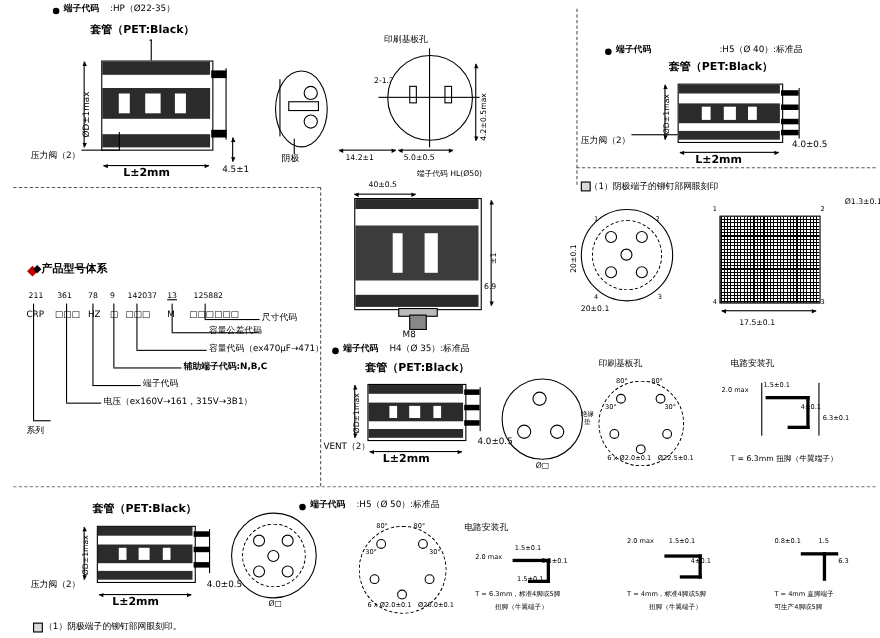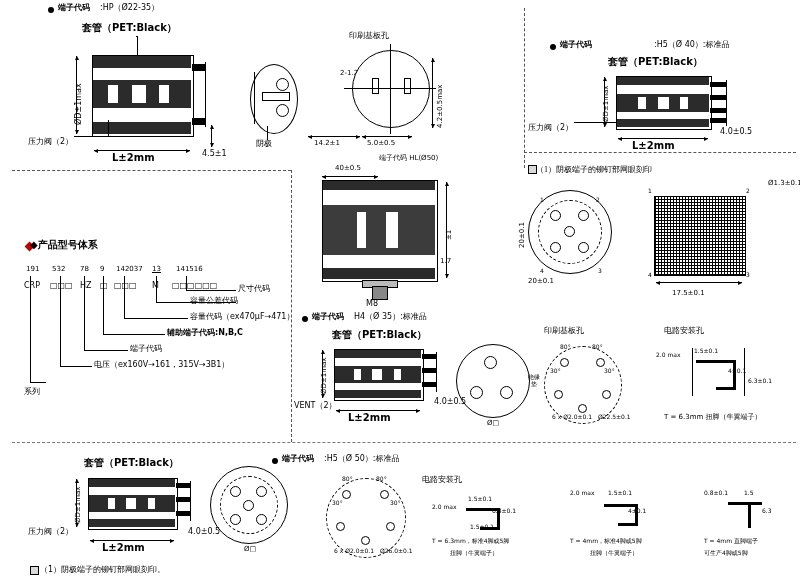--- a/index.html
+++ b/index.html
@@ -111,21 +111,21 @@
   <div class="dimarrow" style="left:318px;top:176px;width:56px;"></div>
 
   <div class="cap-body" style="left:318px;top:180px;width:114px;height:100px;"></div>
   <div class="sleeve" style="left:319px;top:181px;width:112px;height:9px;"></div>
   <div class="sleeve" style="left:319px;top:268px;width:112px;height:11px;"></div>
   <div class="sleeve-lt" style="left:319px;top:205px;width:112px;height:50px;"></div>
   <div class="box" style="left:353px;top:212px;width:9px;height:36px;background:#fff;border:none;"></div>
   <div class="box" style="left:382px;top:212px;width:12px;height:36px;background:#fff;border:none;"></div>
   <div class="vdim" style="left:442px;top:182px;height:96px;"></div>
   <div class="txt-v" style="left:441px;top:240px;font-size:7px;">±1</div>
-  <div class="lbl sm" style="left:436px;top:258px;">1.7</div>
+  <div class="lbl sm" style="left:436px;top:258px;">6.9</div>
 
   <div class="thin" style="left:358px;top:280px;width:34px;height:6px;border:1px solid #000;background:#bbb;"></div>
   <div class="thin" style="left:368px;top:286px;width:14px;height:12px;border:1px solid #000;background:#888;"></div>
   <div class="lbl" style="left:362px;top:300px;">M8</div>
 
   <div class="bullet" style="left:546px;top:44px;"></div>
   <div class="lbl b" style="left:556px;top:41px;">端子代码</div>
   <div class="lbl" style="left:650px;top:41px;">:H5（Ø 40）:标准品</div>
 
   <div class="lbl b" style="left:604px;top:56px;font-size:10px;">套管（PET:Black）</div>
@@ -146,21 +146,21 @@
 
   <div class="vdim" style="left:600px;top:77px;height:50px;"></div>
   <div class="txt-v" style="left:598px;top:122px;font-size:7px;">ØD±1max</div>
 
   <div class="dimarrow" style="left:614px;top:138px;width:90px;"></div>
   <div class="lbl b" style="left:628px;top:140px;font-size:10px;">L±2mm</div>
   <div class="lbl" style="left:716px;top:128px;">4.0±0.5</div>
   <div class="lbl" style="left:524px;top:124px;">压力阀（2）</div>
   <div class="hline" style="left:570px;top:122px;width:42px;"></div>
 
-  <div class="lbl" style="left:532px;top:166px;font-family:Liberation Serif, serif;">（1）阴极端子的铆钉部网眼刻印</div>
+  <div class="lbl" style="left:532px;top:166px;">（1）阴极端子的铆钉部网眼刻印</div>
   <div class="boxg" style="left:524px;top:165px;width:7px;height:7px;"></div>
 
   <div class="term-circle" style="left:524px;top:190px;width:82px;height:82px;"></div>
   <div class="term-circle" style="left:534px;top:200px;width:62px;height:62px;border-style:dashed;"></div>
   <div class="ell" style="left:546px;top:210px;width:9px;height:9px;"></div>
   <div class="ell" style="left:574px;top:210px;width:9px;height:9px;"></div>
   <div class="ell" style="left:546px;top:242px;width:9px;height:9px;"></div>
   <div class="ell" style="left:574px;top:242px;width:9px;height:9px;"></div>
   <div class="ell" style="left:560px;top:226px;width:9px;height:9px;"></div>
   <div class="lbl xs" style="left:536px;top:197px;">1</div>
@@ -175,27 +175,27 @@
   <div class="lbl sm" style="left:668px;top:290px;">17.5±0.1</div>
   <div class="dimarrow" style="left:652px;top:282px;width:86px;"></div>
   <div class="lbl xs" style="left:644px;top:188px;">1</div>
   <div class="lbl xs" style="left:742px;top:188px;">2</div>
   <div class="lbl xs" style="left:742px;top:272px;">3</div>
   <div class="lbl xs" style="left:644px;top:272px;">4</div>
 
   <div class="diamond" style="left:22px;top:243px;"></div>
   <div class="lbl b" style="left:26px;top:239px;font-size:10px;color:#000;">◆产品型号体系</div>
 
-  <div class="lbl sm" style="left:22px;top:266px;">191</div>
-  <div class="lbl sm" style="left:48px;top:266px;">532</div>
+  <div class="lbl sm" style="left:22px;top:266px;">211</div>
+  <div class="lbl sm" style="left:48px;top:266px;">361</div>
   <div class="lbl sm" style="left:76px;top:266px;">78</div>
   <div class="lbl sm" style="left:96px;top:266px;">9</div>
   <div class="lbl sm" style="left:112px;top:266px;">142037</div>
   <div class="lbl sm" style="left:148px;top:266px;text-decoration:underline;">13</div>
-  <div class="lbl sm" style="left:172px;top:266px;">141516</div>
+  <div class="lbl sm" style="left:172px;top:266px;">125882</div>
 
   <div class="lbl" style="left:20px;top:282px;">CRP</div>
   <div class="lbl" style="left:46px;top:282px;">□□□</div>
   <div class="lbl" style="left:76px;top:282px;">HZ</div>
   <div class="lbl" style="left:96px;top:282px;">□</div>
   <div class="lbl" style="left:110px;top:282px;">□□□</div>
   <div class="lbl" style="left:148px;top:282px;">M</div>
   <div class="lbl" style="left:168px;top:282px;">□□□□□□</div>
 
   <div class="vline" style="left:182px;top:276px;height:14px;"></div>

